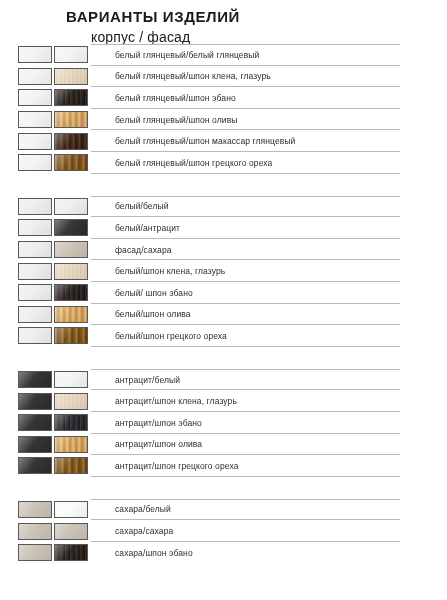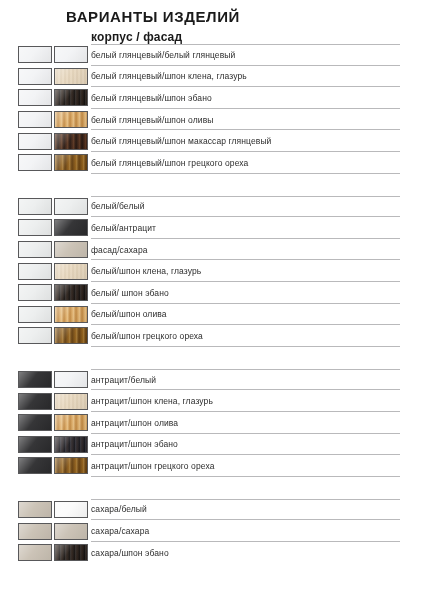--- a/index.html
+++ b/index.html
@@ -30,38 +30,39 @@
 
   .table {
     position: absolute;
     left: 0;
     top: 30px;
     width: 447px;
   }
 
   .col-head {
     margin-left: 91px;
-    font-size: 12px;
-    font-weight: bold;
+    font-size: 14px;
+    font-weight: normal;
     color: #1a1a1a;
     letter-spacing: 0.15px;
     height: 14px;
     line-height: 14px;
     white-space: nowrap;
   }
 
   .group {
     margin-bottom: 22px;
   }
 
   .row {
     height: 21.6px;
     position: relative;
     display: flex;
     align-items: center;
+    gap: 24px;
   }
 
   .swatches {
     width: 73px;
     margin-left: 18px;
     display: flex;
     gap: 2px;
     flex: 0 0 auto;
   }
 
@@ -235,31 +236,31 @@
           <div class="swatches">
             <div class="sw" style="background: rgb(43, 43, 45);"></div>
             <div class="sw" style="background: repeating-linear-gradient(90deg, rgba(255, 255, 255, 0.18) 0px, rgba(0, 0, 0, 0.05) 2px, rgba(255, 255, 255, 0.14) 4px) rgb(232, 214, 186);"></div>
           </div>
           <div class="label">антрацит/шпон клена, глазурь</div>
           <div class="rule"></div>
         </div>
         <div class="row">
           <div class="swatches">
             <div class="sw" style="background: rgb(43, 43, 45);"></div>
+            <div class="sw" style="background: repeating-linear-gradient(90deg, rgba(255, 255, 255, 0.1) 0px, rgba(90, 60, 40, 0.3) 2px, rgba(0, 0, 0, 0.35) 5px) rgb(27, 29, 39);"></div>
+          </div>
+          <div class="label">антрацит/шпон эбано</div>
+          <div class="rule"></div>
+        </div>
+        <div class="row">
+          <div class="swatches">
+            <div class="sw" style="background: rgb(43, 43, 45);"></div>
             <div class="sw" style="background: repeating-linear-gradient(90deg, rgba(255, 235, 190, 0.55) 0px, rgba(150, 95, 30, 0.35) 3px, rgba(255, 230, 175, 0.4) 6px) rgb(213, 154, 79);"></div>
           </div>
           <div class="label">антрацит/шпон олива</div>
-          <div class="rule"></div>
-        </div>
-        <div class="row">
-          <div class="swatches">
-            <div class="sw" style="background: rgb(43, 43, 45);"></div>
-            <div class="sw" style="background: repeating-linear-gradient(90deg, rgba(255, 255, 255, 0.1) 0px, rgba(90, 60, 40, 0.3) 2px, rgba(0, 0, 0, 0.35) 5px) rgb(27, 29, 39);"></div>
-          </div>
-          <div class="label">антрацит/шпон эбано</div>
           <div class="rule"></div>
         </div>
         <div class="row">
           <div class="swatches">
             <div class="sw" style="background: rgb(43, 43, 45);"></div>
             <div class="sw" style="background: repeating-linear-gradient(90deg, rgba(255, 210, 130, 0.3) 0px, rgba(60, 32, 6, 0.55) 3px, rgba(190, 130, 50, 0.25) 7px) rgb(138, 90, 20);"></div>
           </div>
           <div class="label">антрацит/шпон грецкого ореха</div>
           <div class="rule"></div>
         </div>

